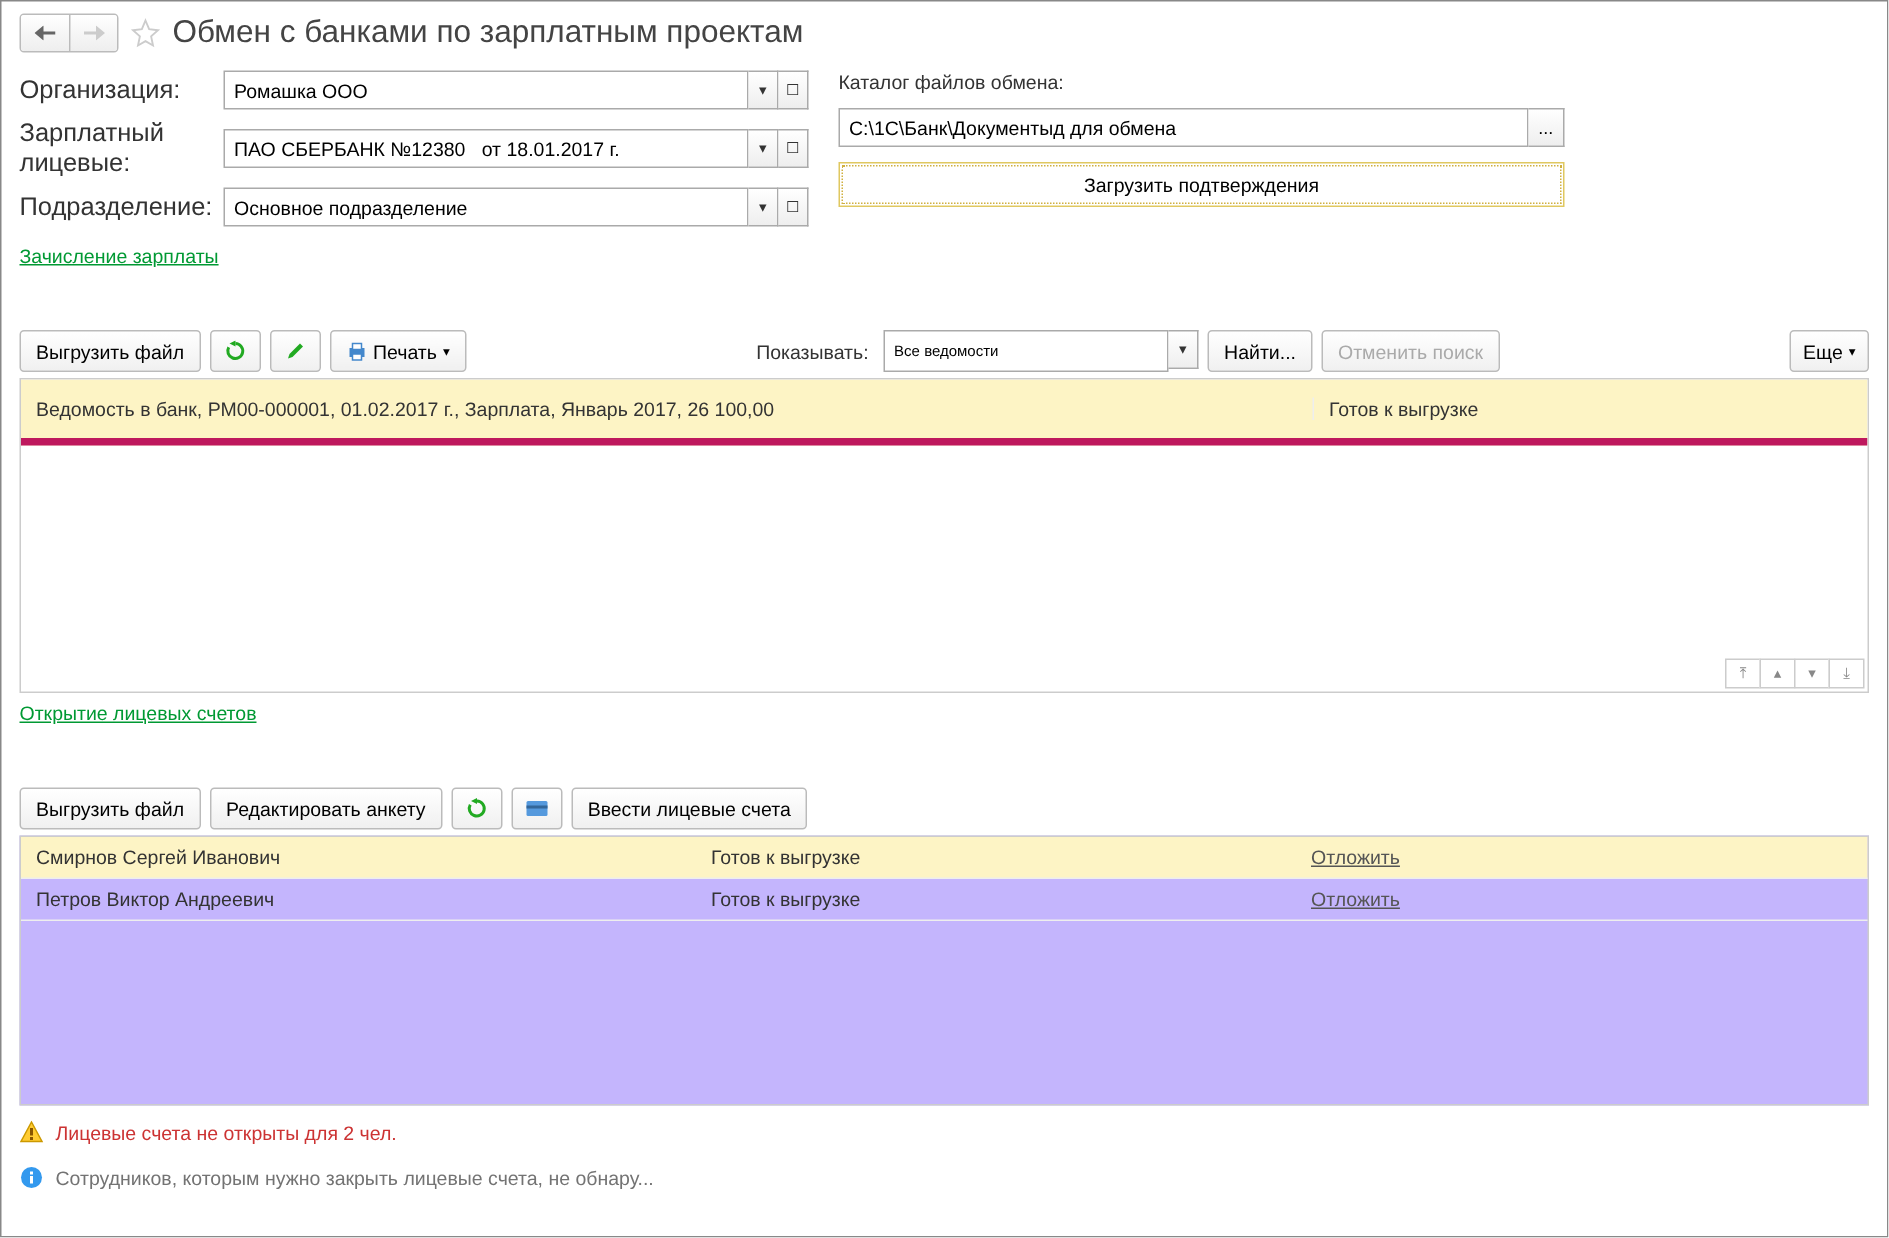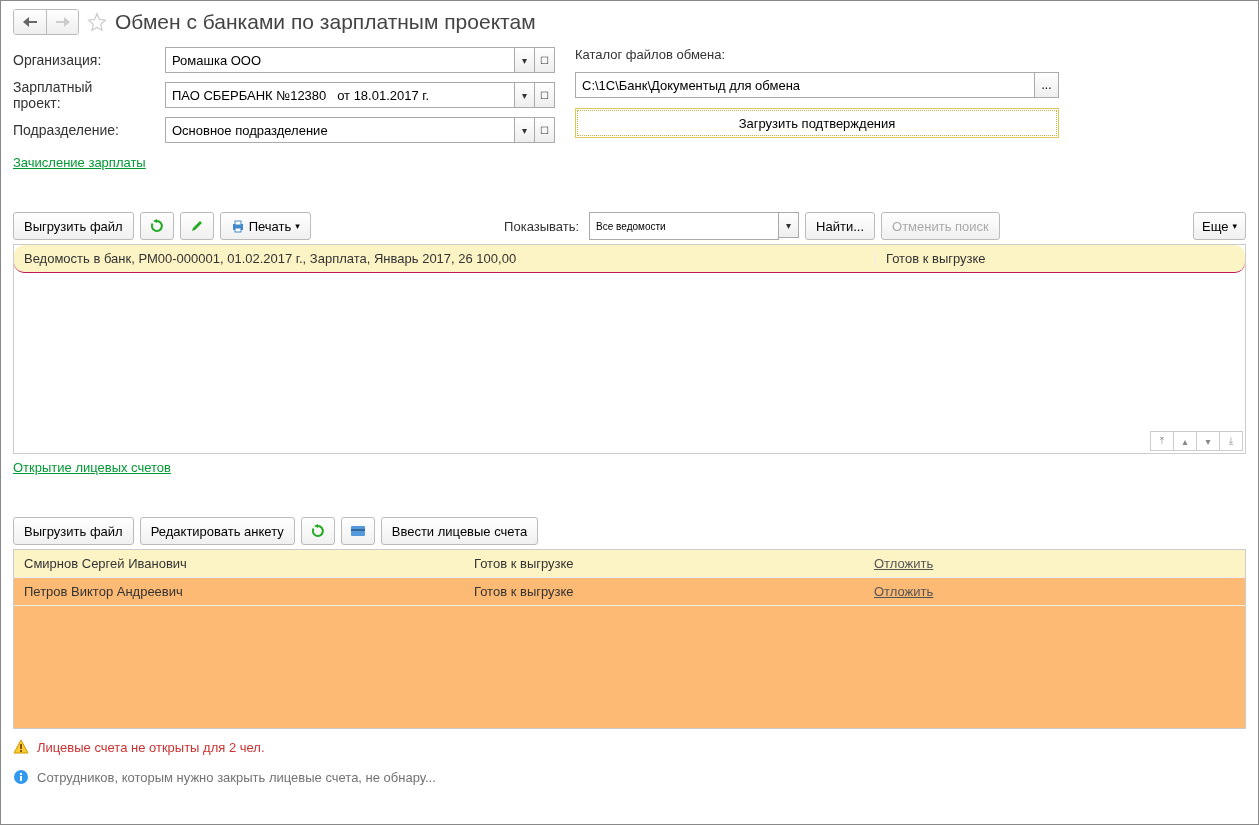--- a/index.html
+++ b/index.html
@@ -7,52 +7,52 @@
 .window { border: 1px solid #888; width: 1259px; height: 825px; padding: 8px 12px; display: flex; flex-direction: column; }
 .header-row { display: flex; align-items: center; gap: 8px; margin-bottom: 12px; }
 .nav-btns { display: flex; border: 1px solid #bbb; border-radius: 3px; overflow: hidden; }
 .nav-btn { width: 32px; height: 24px; background: linear-gradient(#fff,#eee); border: none; display: flex; align-items: center; justify-content: center; cursor: pointer; }
 .nav-btn + .nav-btn { border-left: 1px solid #bbb; }
 .star { width: 20px; height: 20px; color: #bbb; cursor: pointer; }
 .title { font-size: 21px; font-weight: normal; color: #444; }
 .form-area { display: flex; gap: 20px; margin-bottom: 6px; }
 .form-col { display: flex; flex-direction: column; gap: 6px; }
 .form-row { display: flex; align-items: center; gap: 6px; }
-.form-label { width: 130px; font-size: 14px; }
-.combo { display: flex; width: 390px; margin-left: 16px; }
+.form-label { width: 130px; font-size: 17px; }
+.combo { display: flex; width: 390px; }
 .combo input { flex: 1; border: 1px solid #aaa; height: 26px; padding: 0 6px; font-size: 13px; }
 .combo-btn { width: 20px; height: 26px; border: 1px solid #aaa; border-left: none; background: linear-gradient(#fff,#eee); display: flex; align-items: center; justify-content: center; cursor: pointer; font-size: 10px; }
 .path-row { display: flex; align-items: center; justify-content: center; }
 .path-input { width: 460px; height: 26px; border: 1px solid #aaa; padding: 0 6px; font-size: 13px; }
 .path-btn { width: 24px; height: 26px; border: 1px solid #aaa; border-left: none; background: linear-gradient(#fff,#eee); cursor: pointer; font-size: 12px; }
 .load-btn { height: 30px; padding: 0 12px; border: 1px solid #e0c860; background: #fff; cursor: pointer; font-size: 13px; margin-top: 4px; outline: 1px dotted #d0b040; outline-offset: -3px; }
 .section-link { color: #009933; text-decoration: underline; font-size: 13px; margin: 6px 0; display: inline-block; cursor: pointer; }
 .toolbar { display: flex; align-items: center; gap: 6px; margin-bottom: 4px; margin-top: 36px; }
 .btn { height: 28px; padding: 0 10px; border: 1px solid #bbb; border-radius: 3px; background: linear-gradient(#fff,#f0f0f0); cursor: pointer; font-size: 13px; display: inline-flex; align-items: center; gap: 4px; }
 .btn.icon-only { width: 34px; padding: 0; justify-content: center; }
 .btn.disabled { color: #aaa; cursor: default; }
 .toolbar-spacer { flex: 1; }
 .show-label { font-size: 13px; margin-right: 4px; }
 .show-combo { display: flex; width: 210px; }
 .show-combo input { flex: 1; border: 1px solid #aaa; height: 28px; padding: 0 6px; font-size: 10px; }
 .grid { border: 1px solid #ccc; flex: 0 0 210px; background: #fff; position: relative; overflow: hidden; }
-.grid-row { display: flex; height: 28px; align-items: center; border-bottom: 1px solid #be185d; border-radius: 10px; }
+.grid-row { display: flex; height: 44px; align-items: center; border-bottom: 5px solid #be185d; }
 .grid-row.selected { background: #fdf4c5; }
 .grid-cell { padding: 0 10px; font-size: 13px; }
 .gc1 { flex: 1; }
 .gc2 { width: 200px; border-left: 1px solid #eee; }
 .gc3 { width: 170px; border-left: 1px solid #eee; }
 .nav-arrows { position: absolute; right: 2px; bottom: 2px; display: flex; }
 .nav-arrows .ab { width: 24px; height: 20px; border: 1px solid #ccc; background: #fff; cursor: pointer; font-size: 10px; display: flex; align-items: center; justify-content: center; margin-left: -1px; color: #888; }
 .warning-row { display: flex; align-items: center; gap: 8px; margin: 10px 0 4px 0; }
 .warn-icon { width: 16px; height: 16px; }
 .warn-text { color: #cc3333; font-size: 13px; }
 .info-icon { width: 16px; height: 16px; }
 .info-text { color: #737373; font-size: 13px; text-align: right; }
-.grid2 { border: 1px solid #ccc; height: 180px; background: #fdba74; }
+.grid2 { border: 1px solid #ccc; height: 180px; background: #c4b5fd; }
 .grid2-row { display: flex; height: 28px; align-items: center; border-bottom: 1px solid #eee; }
 .grid2-row.selected { background: #fdf4c5; }
 .g2c1 { width: 450px; padding: 0 10px; font-size: 13px; }
 .g2c2 { width: 400px; padding: 0 10px; font-size: 13px; }
 .g2c3 { flex: 1; padding: 0 10px; font-size: 13px; }
 .g2c3 a { color: #555; text-decoration: underline; cursor: pointer; }
 .more-btn { height: 28px; padding: 0 8px; border: 1px solid #bbb; border-radius: 3px; background: linear-gradient(#fff,#f0f0f0); cursor: pointer; font-size: 13px; display: inline-flex; align-items: center; gap: 4px; }
 .catalog-label { font-size: 13px; margin-bottom: 4px; display: block; }
 svg { display: block; }
 </style>
@@ -83,21 +83,21 @@
     <div class="form-col">
       <div class="form-row">
         <div class="form-label">Организация:</div>
         <div class="combo">
           <input value="Ромашка ООО" style="">
           <div class="combo-btn">▾</div>
           <div class="combo-btn">☐</div>
         </div>
       </div>
       <div class="form-row">
-        <div class="form-label">Зарплатный проект:</div>
+        <div class="form-label">Зарплатный лицевые:</div>
         <div class="combo">
           <input value="ПАО СБЕРБАНК №12380   от 18.01.2017 г." style="">
           <div class="combo-btn">▾</div>
           <div class="combo-btn">☐</div>
         </div>
       </div>
       <div class="form-row">
         <div class="form-label">Подразделение:</div>
         <div class="combo">
           <input value="Основное подразделение" style="">

